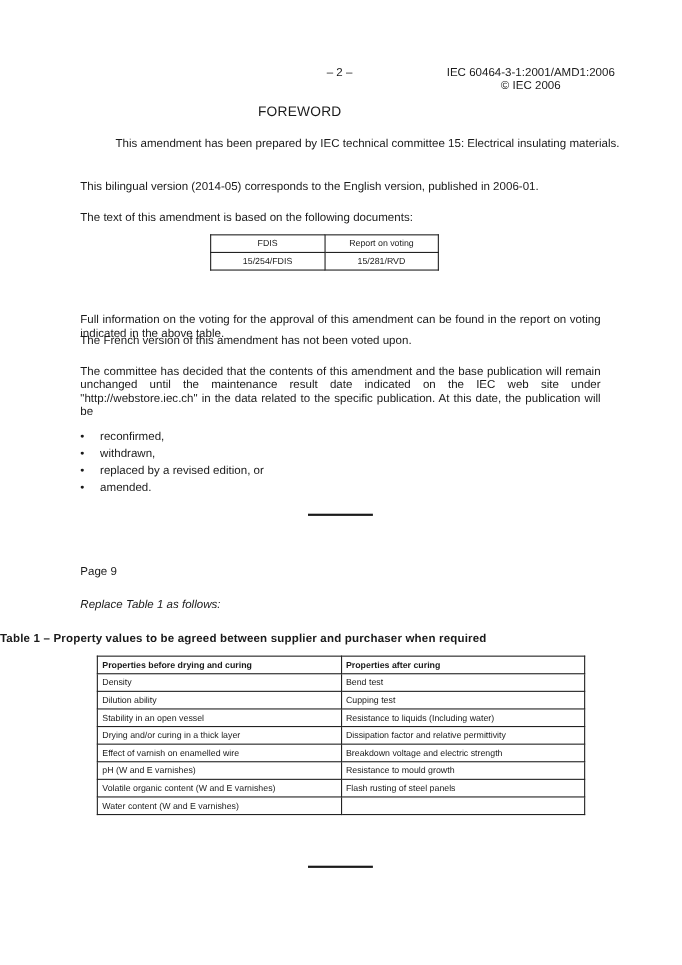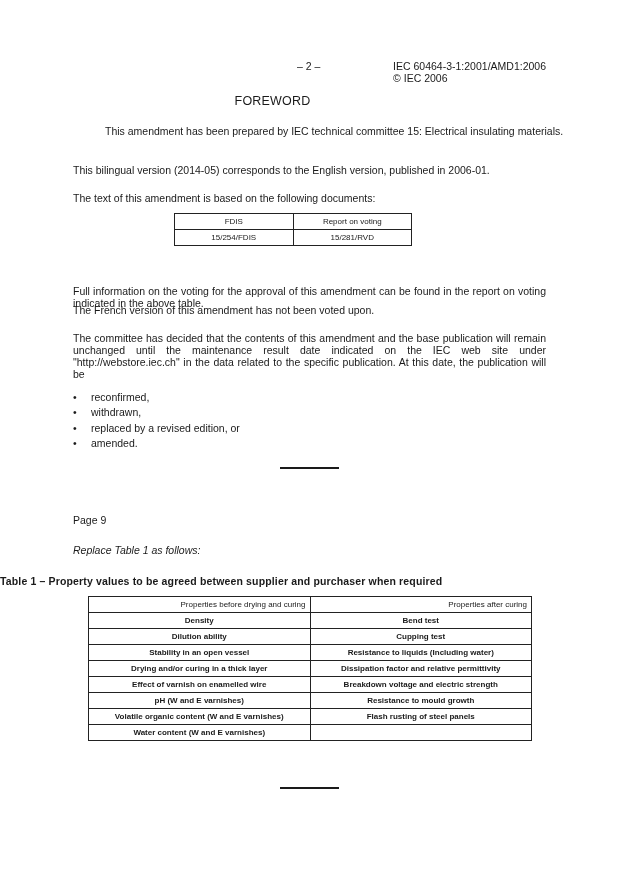--- a/index.html
+++ b/index.html
@@ -2,35 +2,35 @@
 <html><head>
 <meta charset="utf-8">
 <style>
   html, body { margin: 0; padding: 0; background: #ffffff; }
   body {
     width: 620px; height: 877px; position: relative; overflow: hidden;
     font-family: "Liberation Sans", sans-serif; color: #1a1a1a;
   }
   .abs { position: absolute; }
   .hdr-page { left: 297px; top: 60px; font-size: 10.5px; }
-  .hdr-ref { right: 74px; top: 60px; font-size: 10.5px; text-align: left; line-height: 12px; }
+  .hdr-ref { right: 61px; top: 60px; font-size: 10.5px; text-align: center; line-height: 12px; }
   .title { left: 0; width: 545px; top: 94px; text-align: center; font-size: 12.5px; letter-spacing: 0.2px; }
   .para { left: 73px; width: 473px; font-size: 10.5px; line-height: 12px; text-align: justify; }
   table { border-collapse: collapse; }
-  .docs-table { left: 174px; top: 213px; width: 238px; font-size: 8px; border-radius: 12px; }
+  .docs-table { left: 191px; top: 213px; width: 208px; font-size: 8px; border-radius: 12px; }
   .docs-table td { border: 1px solid #222; text-align: center; height: 15px; padding: 0; width: 50%; }
   ul.bullets { left: 73px; top: 390px; margin: 0; padding: 0; list-style: none; font-size: 10.5px; line-height: 15.3px; }
   ul.bullets li { position: relative; padding-left: 18px; }
   ul.bullets li .dot { position: absolute; left: 0; top: 0; }
   .rule { height: 1.5px; background: #1a1a1a; width: 59px; left: 280px; }
   .italic { font-style: italic; }
   .table-caption { left: 0; width: 620px; text-align: left; top: 575px; font-size: 10.5px; font-weight: bold; letter-spacing: 0.15px; }
   .prop-table { left: 88px; top: 596px; width: 444px; font-size: 8px; }
-  .prop-table th, .prop-table td { border: 1px solid #222; height: 15px; padding: 0 4px; text-align: center; width: 50%; font-weight: bold; }
-  .prop-table th { text-align: right; font-weight: normal; }
+  .prop-table th, .prop-table td { border: 1px solid #222; height: 15px; padding: 0 4px; text-align: left; width: 50%; font-weight: normal; }
+  .prop-table th { text-align: left; font-weight: bold; }
 </style>
 </head>
 <body>
 
 <div class="abs hdr-page">– 2 –</div>
 <div class="abs hdr-ref">
   <div>IEC 60464-3-1:2001/AMD1:2006</div>
   <div>© IEC 2006</div>
 </div>
 

